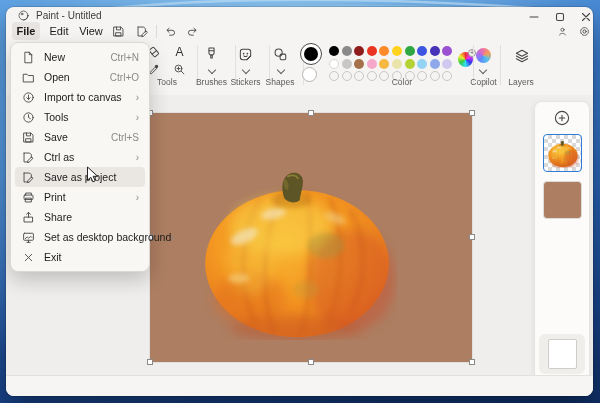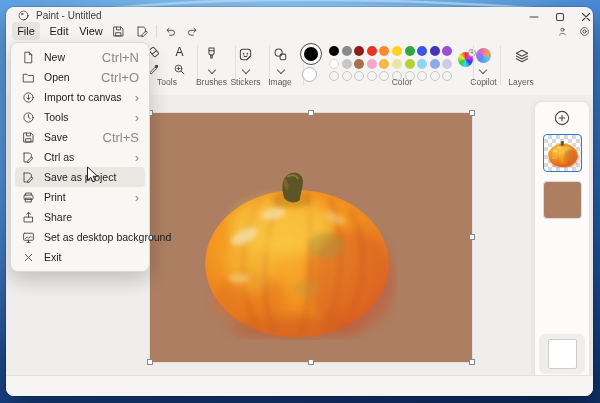--- a/index.html
+++ b/index.html
@@ -16,21 +16,21 @@
   .win{position:absolute;left:6px;top:7px;width:587px;height:389px;background:#f6f4f2;
        border-radius:8px;overflow:hidden;
        box-shadow:0 12px 30px rgba(0,0,0,.40),0 0 0 1px rgba(0,0,0,.12);}
   .abs{position:absolute;}
   
   .title-text{font-size:10px;color:#3c3c3c;}
   .capbtn{position:absolute;top:0;width:26px;height:19px;display:flex;align-items:center;justify-content:center;}
   
   .menu-btn{position:absolute;top:15px;height:18px;display:flex;align-items:center;justify-content:center;
             font-size:11px;color:#1b1b1b;border-radius:4px;}
-  .menu-btn.active{background:#e7e4e1;}
+  .menu-btn.active{background:#e7e4e1;font-weight:bold;}
   .qicon{position:absolute;top:16px;width:16px;height:16px;display:flex;align-items:center;justify-content:center;}
   .vline{position:absolute;width:1px;background:#dcdad7;}
   
   .tb-label{position:absolute;top:70px;font-size:8.5px;color:#5d5b59;text-align:center;}
   .tbi{position:absolute;display:flex;align-items:center;justify-content:center;}
   .chev{position:absolute;width:5px;height:5px;border-right:1.2px solid #5f5d5b;border-bottom:1.2px solid #5f5d5b;
         transform:rotate(45deg);}
   .tsep{position:absolute;top:38px;height:40px;width:1px;background:#e2e0dd;}
   .sw{width:10px;height:10px;border-radius:50%;box-sizing:border-box;}
   .sw.empty{background:transparent;border:1px solid #c9c7c4;}
@@ -62,21 +62,21 @@
   .slider-track{width:64px;height:2px;background:#9c9a97;border-radius:1px;position:relative;}
   .slider-thumb{position:absolute;top:50%;transform:translate(-50%,-50%);width:11px;height:11px;border-radius:50%;
                 background:#0067c0;border:2px solid #f2f1ef;box-sizing:content-box;}
   
   .fmenu{position:absolute;left:4px;top:35px;width:138px;background:#f9f7f4;border:1px solid #dbd9d6;
          border-radius:8px;box-shadow:0 8px 20px rgba(0,0,0,.20);padding:4px 0;z-index:50;}
   .mi{height:20px;display:flex;align-items:center;margin:0 4px;padding:0 6px;border-radius:4px;}
   .mi.hl{background:#eae7e3;}
   .mi-ic{width:14px;height:14px;margin-right:9px;flex:0 0 auto;display:flex;align-items:center;justify-content:center;}
   .mi-lb{font-size:10.5px;color:#1b1b1b;white-space:nowrap;}
-  .mi-mt{margin-left:auto;font-size:13px;color:#8b8987;}
+  .mi-mt{margin-left:auto;font-size:10px;color:#8b8987;}
   svg.ic{display:block;}
   .ic *{stroke:#454545;stroke-width:1.1;fill:none;stroke-linecap:round;stroke-linejoin:round;}
   .ic .fl{fill:#454545;stroke:none;}
   .cursor{position:absolute;left:80px;top:159px;z-index:60;pointer-events:none;}
   .copilot-ic{width:15px;height:15px;border-radius:50%;
      background:conic-gradient(from 210deg,#5d8df7,#a96ef2,#ef6fa4,#f5a054,#52c2f0,#5d8df7);}
   .wheel-ic{width:15px;height:15px;border-radius:50%;
      background:conic-gradient(#e33,#e3e,#33e,#3de,#3c4,#ee3,#e33);position:relative;}
   .wheel-badge{position:absolute;right:-3px;top:-3px;width:8px;height:8px;border-radius:50%;
      background:#f6f4f2;border:1px solid #9a9896;box-sizing:border-box;font-size:7px;line-height:5px;
@@ -261,21 +261,21 @@
     <div class="tb-label" style="left:219px;width:41px;">Stickers</div>
     <div class="tsep" style="left:263px;"></div>
 
     <div class="tbi" style="left:266px;top:39px;width:17px;height:17px;">
       <svg class="ic" width="15" height="15" viewBox="0 0 16 16">
         <circle cx="6" cy="6" r="3.8"></circle>
           <rect x="7.6" y="7.6" width="6" height="6" rx="1.3" fill="#f6f4f2"></rect>
       </svg>
     </div>
     <span class="chev" style="left:272px;top:60px;"></span>
-    <div class="tb-label" style="left:254px;width:40px;">Image</div>
+    <div class="tb-label" style="left:254px;width:40px;">Shapes</div>
     <div class="tsep" style="left:297px;"></div>
 
     <div class="abs" style="left:294px;top:36px;width:22px;height:22px;border:1.5px solid #4a4a4a;border-radius:50%;
          display:flex;align-items:center;justify-content:center;box-sizing:border-box;background:#fff;">
       <div class="sw" style="width: 14px; height: 14px; background: rgb(0, 0, 0);"></div>
     </div>
     <div class="abs sw" style="left: 296px; top: 60px; width: 15px; height: 15px; border: 1px solid rgb(182, 180, 177); background: rgb(255, 255, 255);"></div>
 
     <div class="swgrid">
       <div class="swrow">

